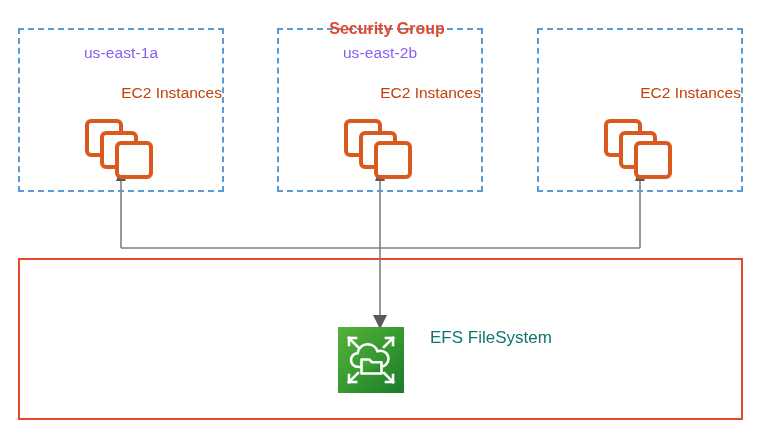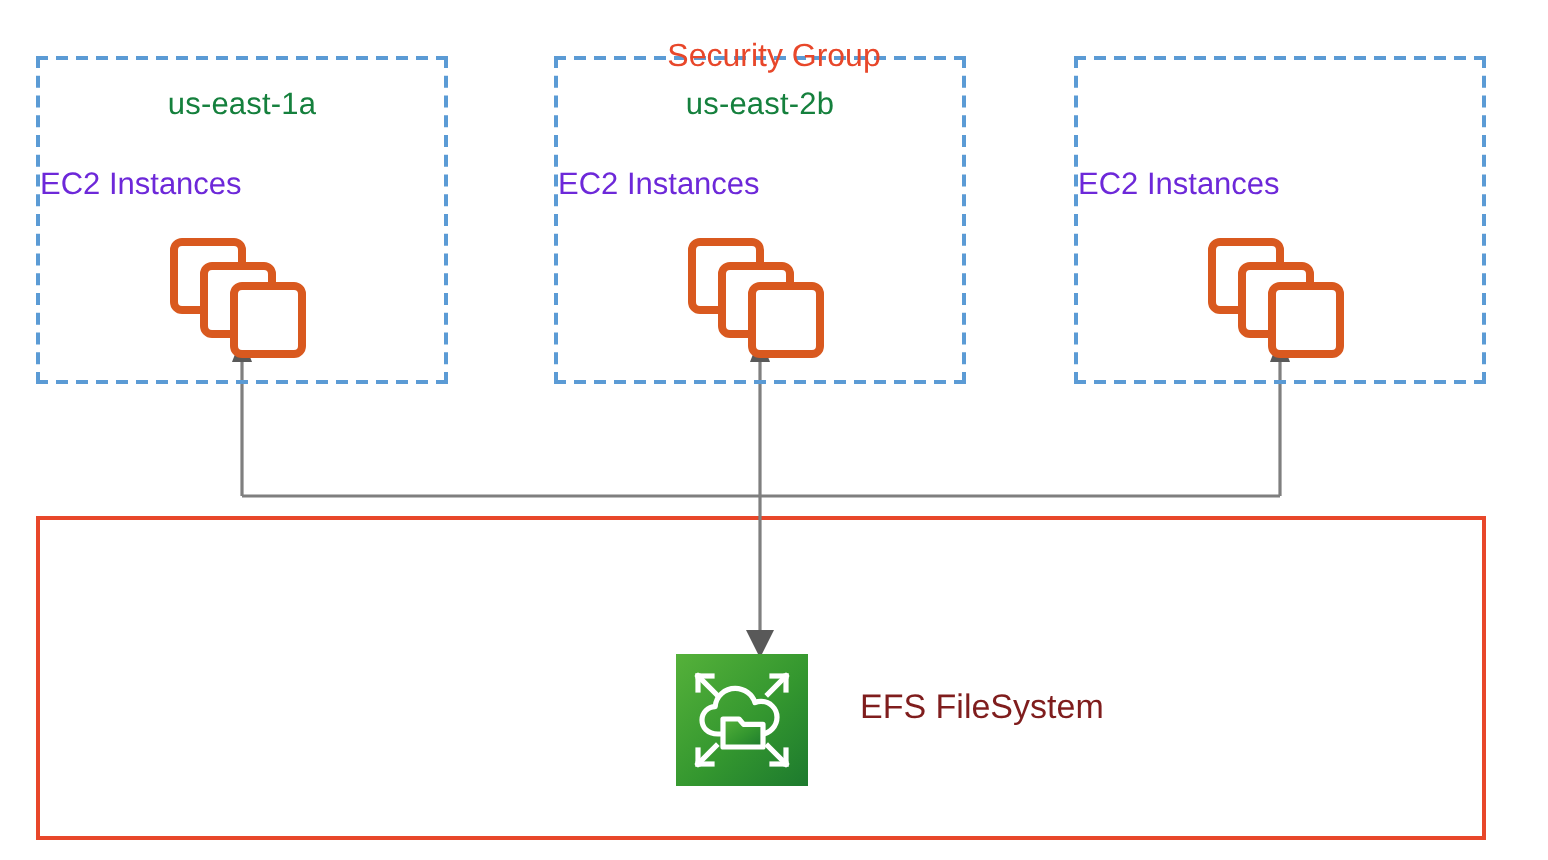--- a/index.html
+++ b/index.html
@@ -23,31 +23,31 @@
   #az-0{left:18px;width:206px;}
   #az-1{left:277px;width:206px;}
   #az-2{left:537px;width:206px;}
 
   .az-title{
     position:absolute;
     left:0;right:0;
     top:14px;
     text-align:center;
     font-size:15.5px;
-    color:#15803d;
+    color:#8b5cf6;
     letter-spacing:.1px;
     white-space:nowrap;
   }
   .az-subtitle{
     position:absolute;
     left:0;right:0;
     top:54px;
-    text-align:left;
+    text-align:right;
     font-size:15.5px;
-    color:#6d28d9;
+    color:#c2410c;
     white-space:nowrap;
   }
 
   
   .ec2-icon{
     position:absolute;
     left:50%;
     margin-left:-38px;
     top:88px;
     width:76px;
@@ -76,35 +76,35 @@
 
   
   #efs-icon{
     position:absolute;
     left:338px;top:327px;
     width:66px;height:66px;
   }
   #efs-icon svg{display:block;width:66px;height:66px;}
   #efs-label{
     position:absolute;
-    left:430px;top:344px;
+    left:430px;top:328px;
     font-size:17px;
-    color:#7f1d1d;
+    color:#0f766e;
     white-space:nowrap;
   }
 
   
   #connectors{
     position:absolute;
     left:0;top:0;
     width:774px;height:430px;
     pointer-events:none;
   }
   
-  #sg-label{z-index:5;}
+  #sg-label{z-index:5;font-weight:bold;}
   #efs-icon{z-index:4;}
   .az-box{z-index:3;}
 </style>
 </head>
 <body>
 
 <div id="stage">
 
   <div class="az-box" id="az-0">
     <div class="az-title">us-east-1a</div>

